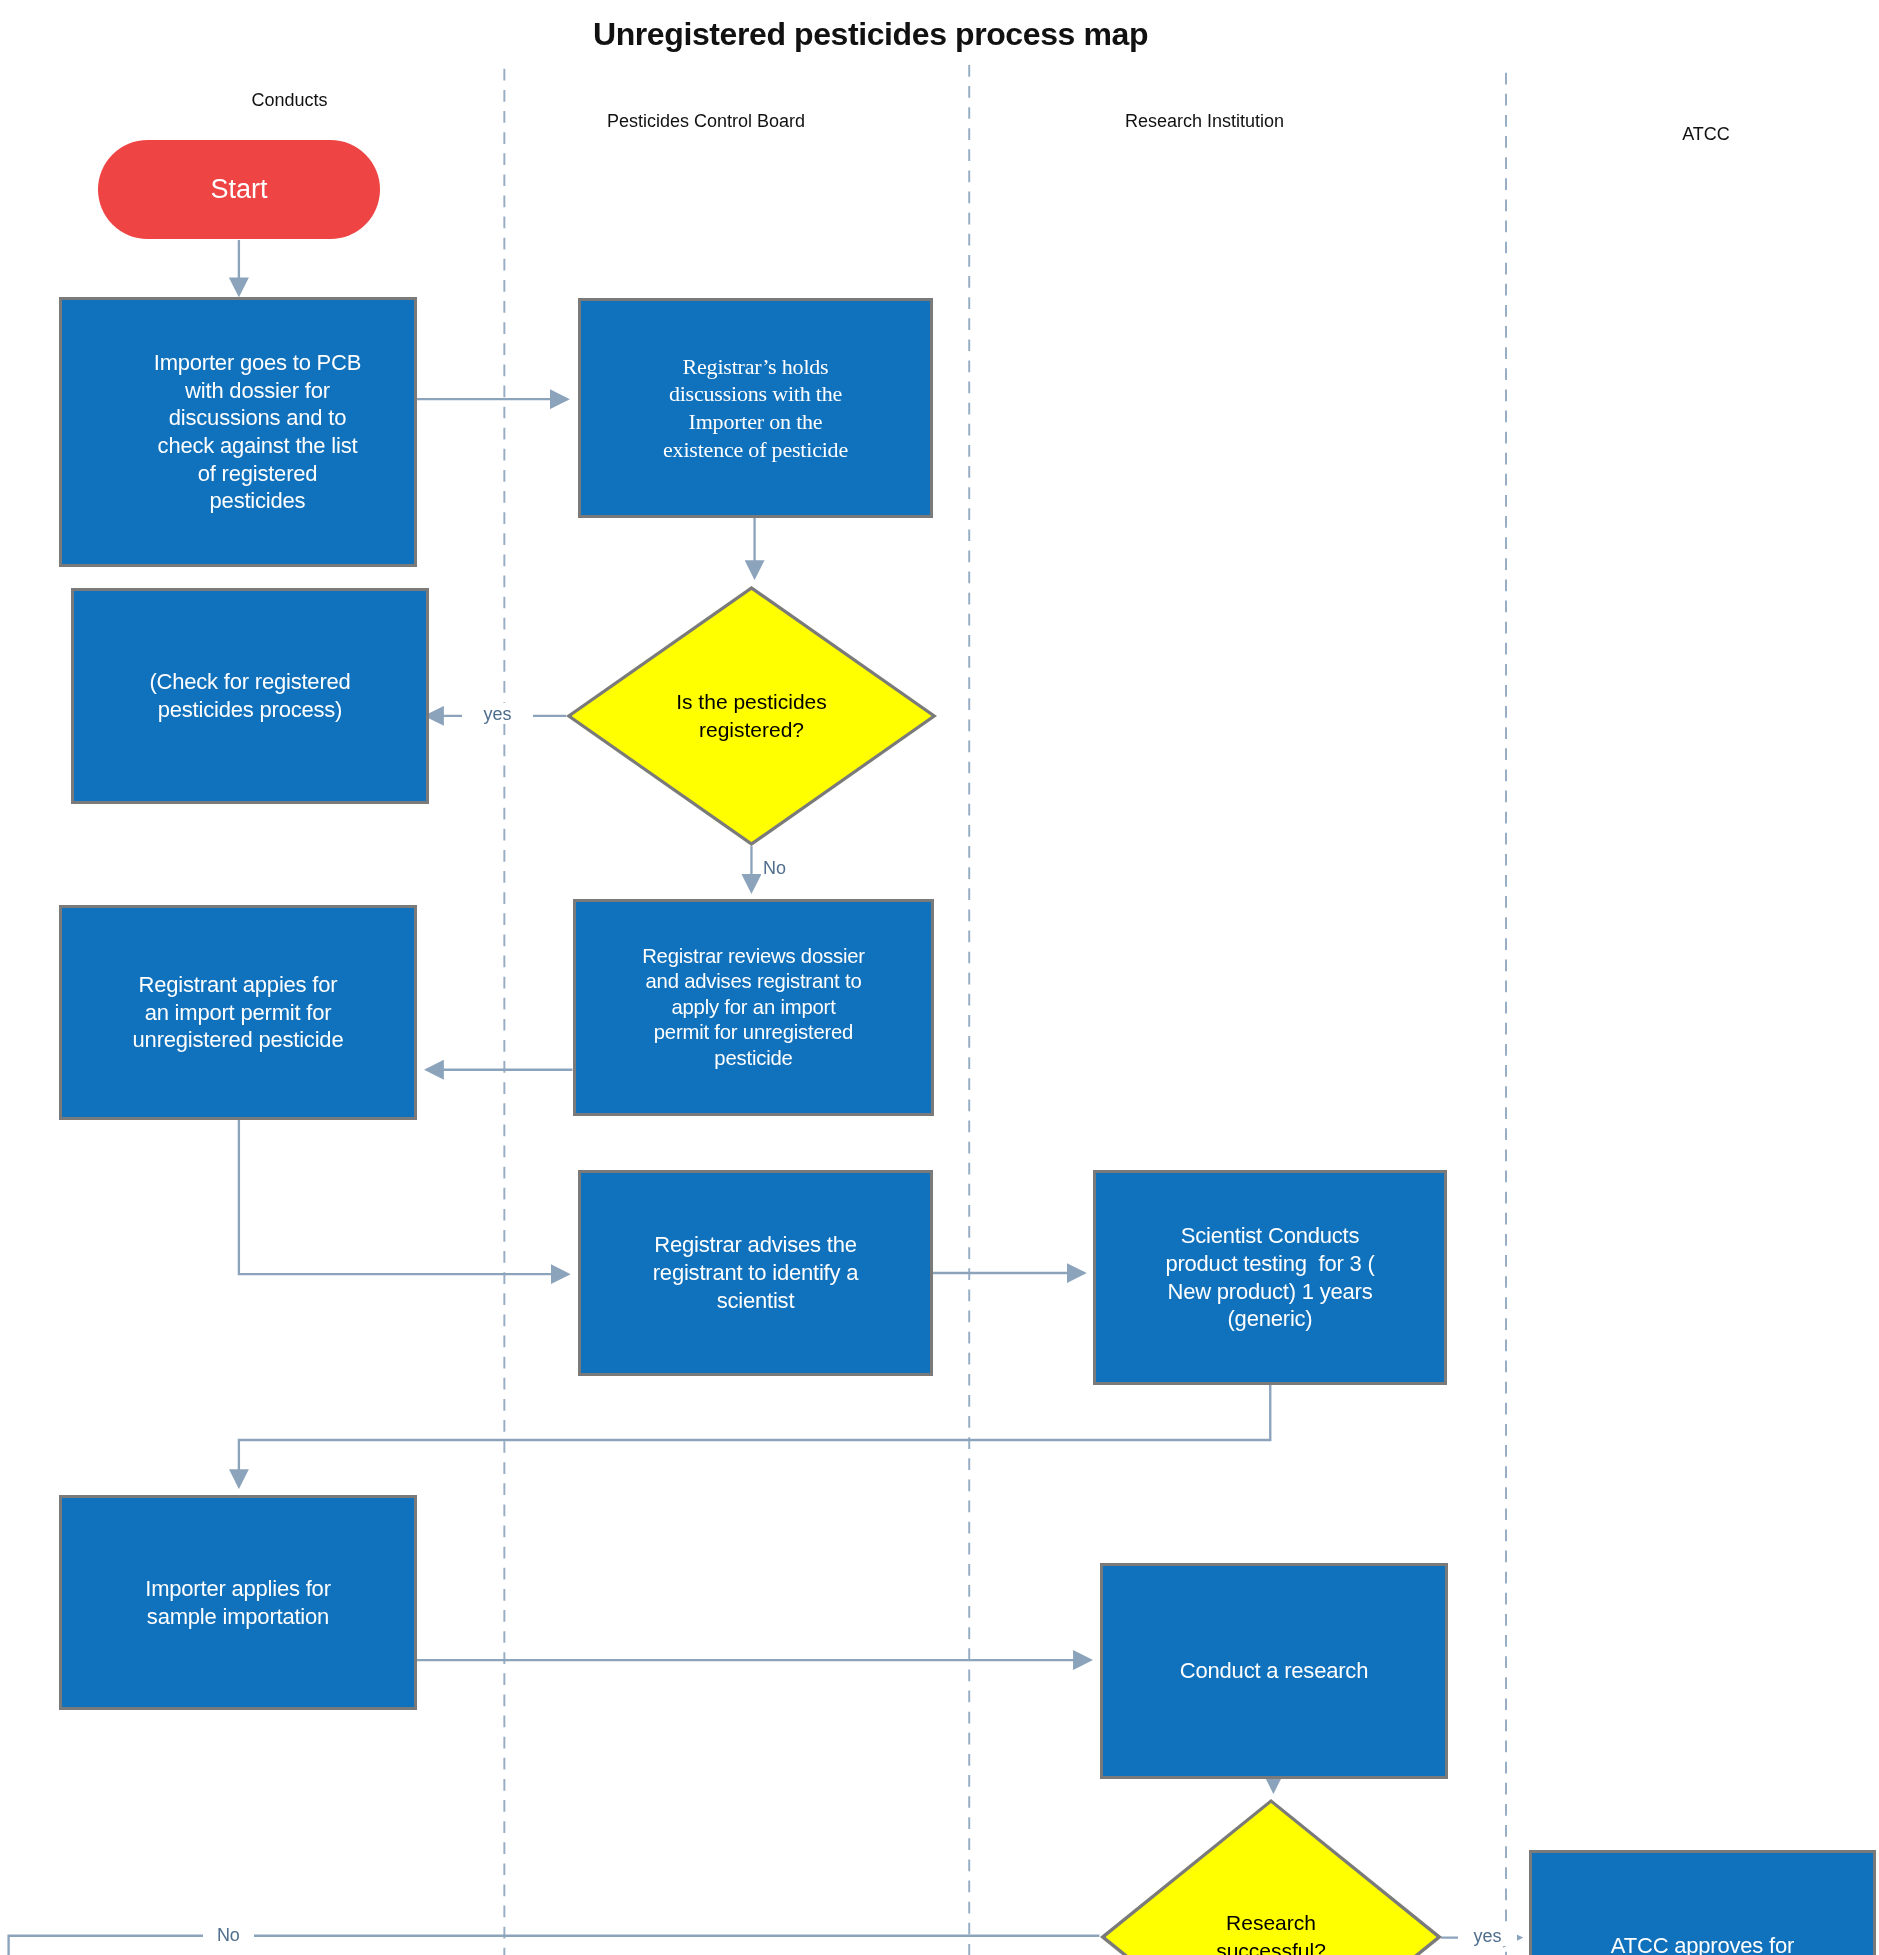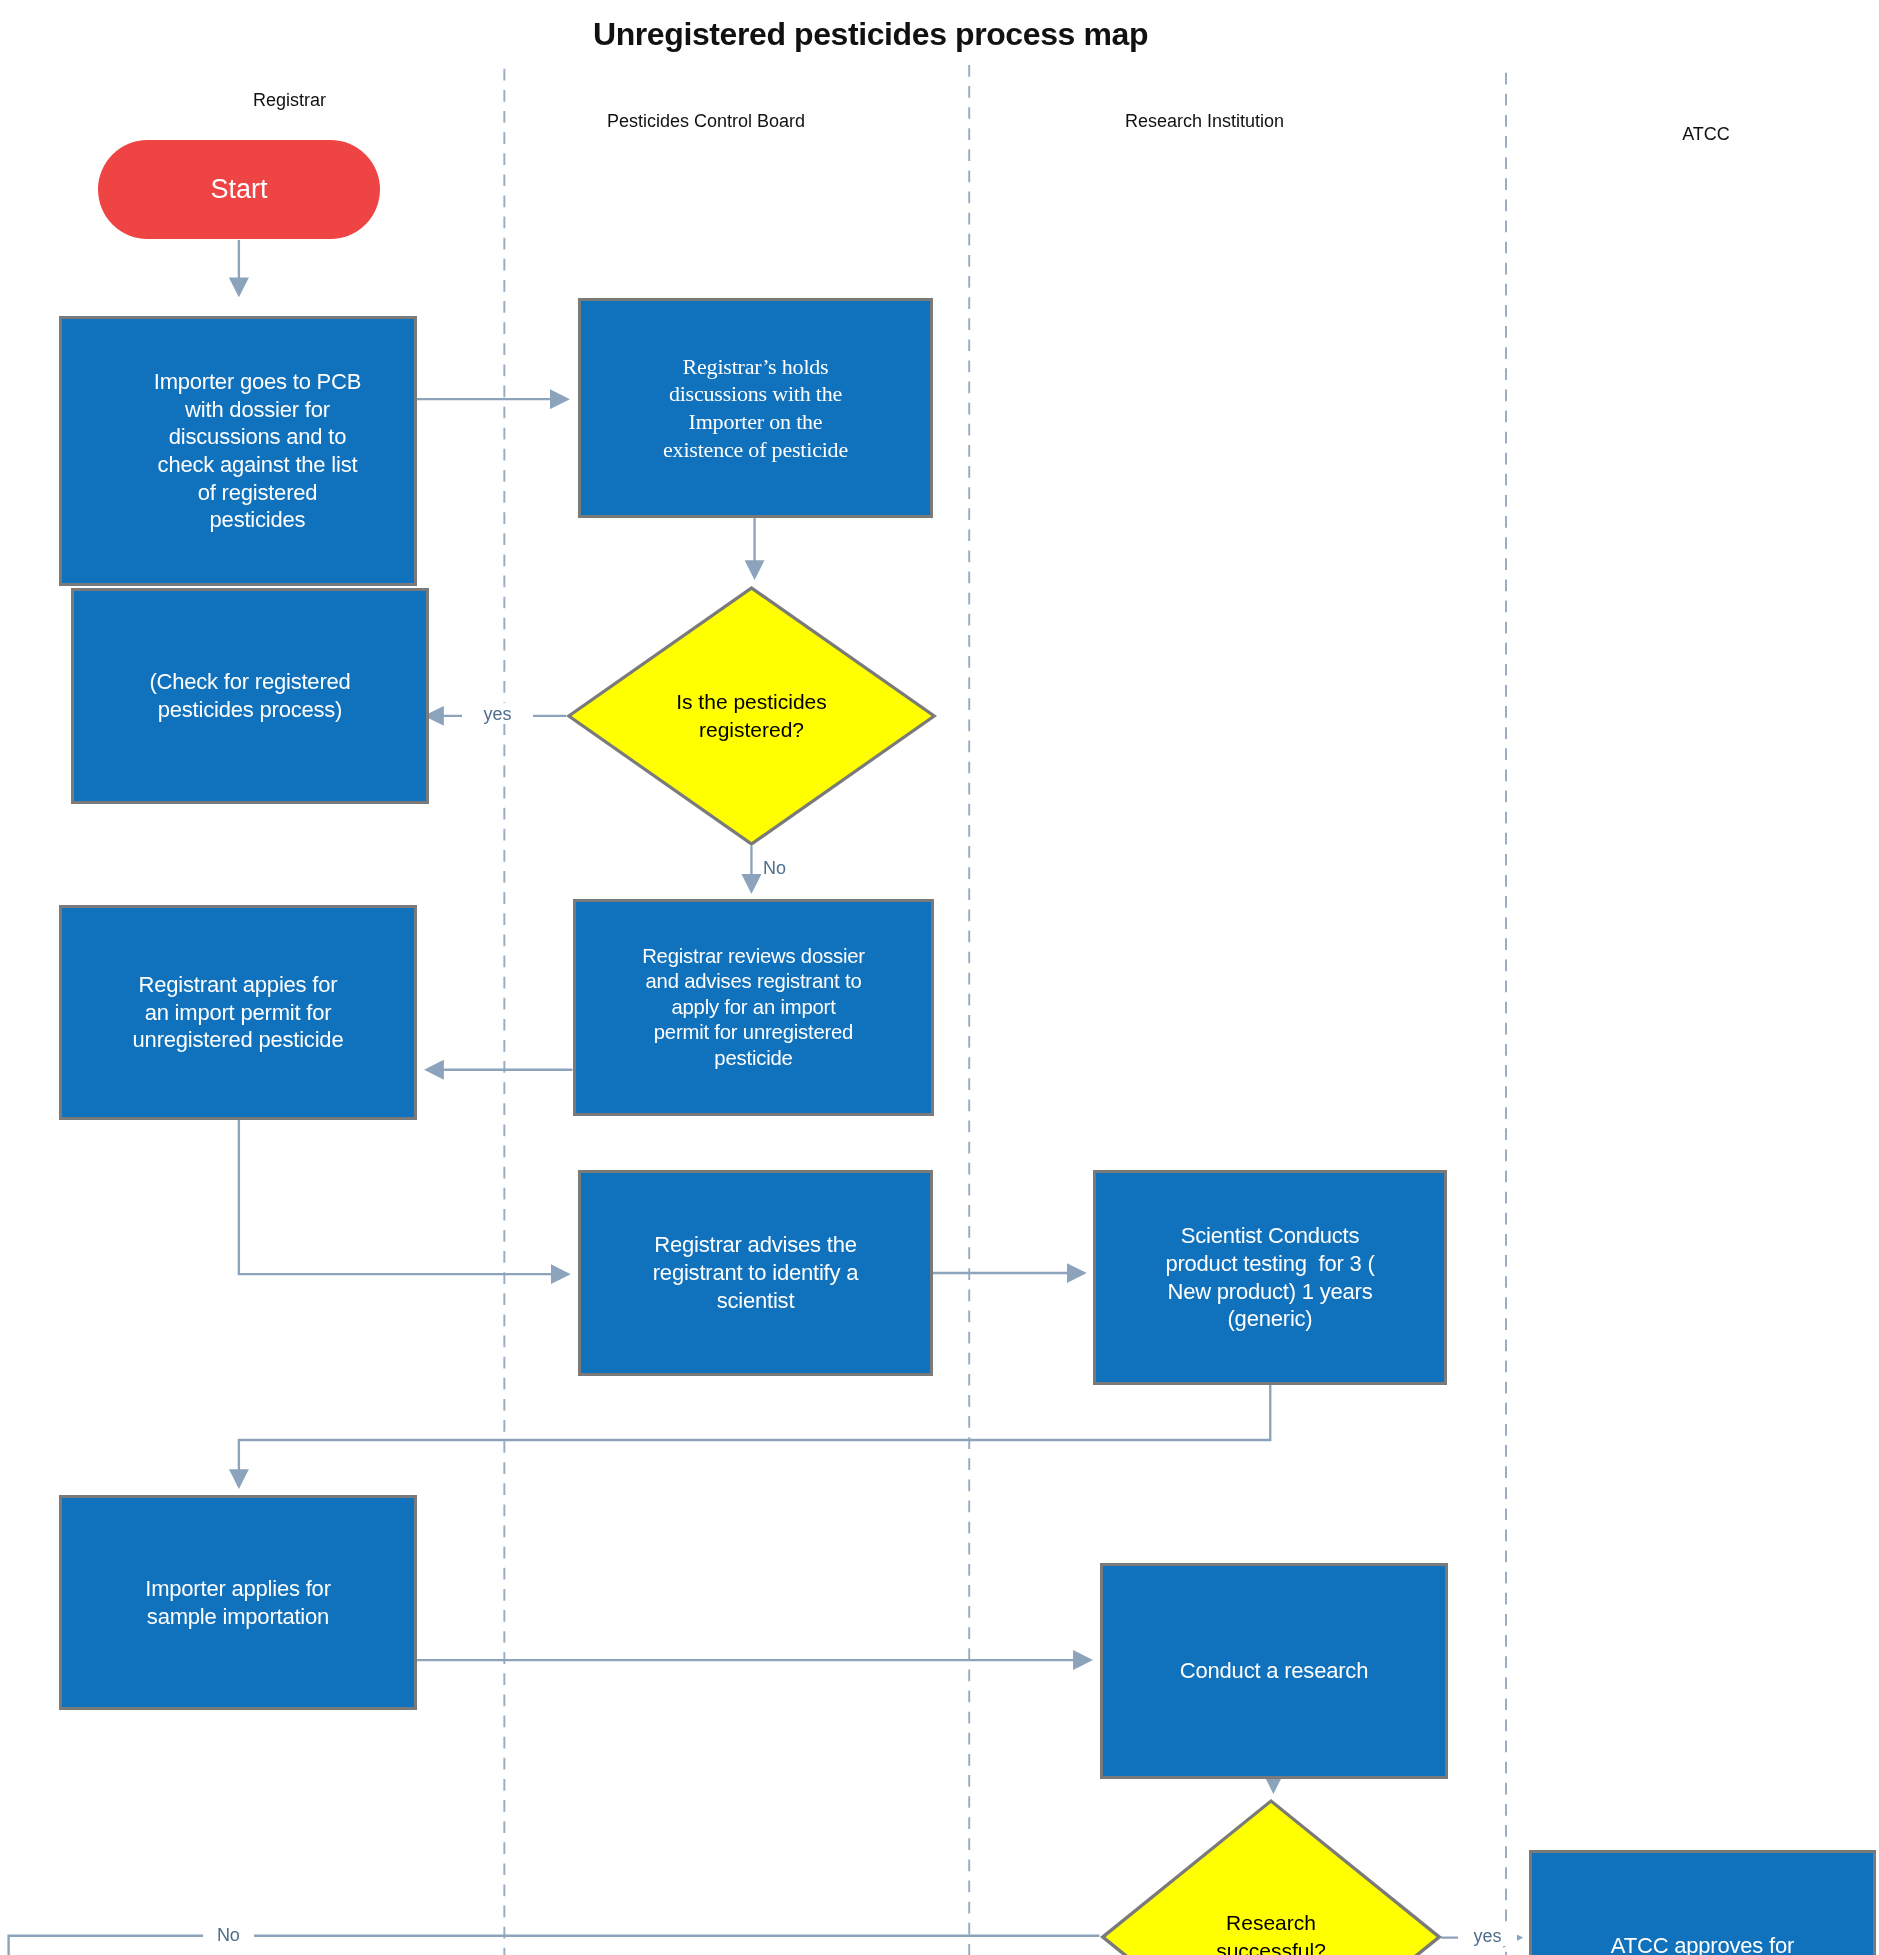--- a/index.html
+++ b/index.html
@@ -66,28 +66,28 @@
       <path d="M4353 5290 L4353 5462" marker-end="url(#arr)"></path>
       <path d="M3910 5757 L2378 5757" marker-end="url(#arr)"></path>
       <path d="M1439 5890 L922 5890" marker-end="url(#arr)"></path>
       <path d="M524 6040 L524 6248" marker-end="url(#arr)"></path>
       <path d="M2812 4950 L22 4950 L22 6352 L148 6352" marker-end="url(#arr)"></path>
     </g>
   </svg>
 
   <div class="page-title">Unregistered pesticides process map</div>
 
-  <div class="lane-label" style="left:172px; top:90px; width:235px;">Registrar</div>
+  <div class="lane-label" style="left:172px; top:90px; width:235px;">Conducts</div>
   <div class="lane-label" style="left:530px; top:111px; width:352px;">Pesticides Control Board</div>
   <div class="lane-label" style="left:1048px; top:111px; width:313px;">Research Institution</div>
   <div class="lane-label" style="left:1608px; top:124px; width:196px;">ATCC</div>
 
   <div class="node terminator" style="left:98px; top:140px; width:282px; height:99px; border-radius:50px;">Start</div>
 
-  <div class="node process" style="left:59px; top:316px; width:358px; height:270px;padding-left:39px;">Importer goes to PCB
+  <div class="node process" style="left:59px; top:297px; width:358px; height:270px;padding-left:39px;">Importer goes to PCB
 with dossier for
 discussions and to
 check against the list
 of registered
 pesticides</div>
 
   <div class="node process" style="left:578px; top:298px; width:355px; height:220px;font-family:Liberation Serif, serif;">Registrar’s holds
 discussions with the
 Importer on the
 existence of pesticide</div>

